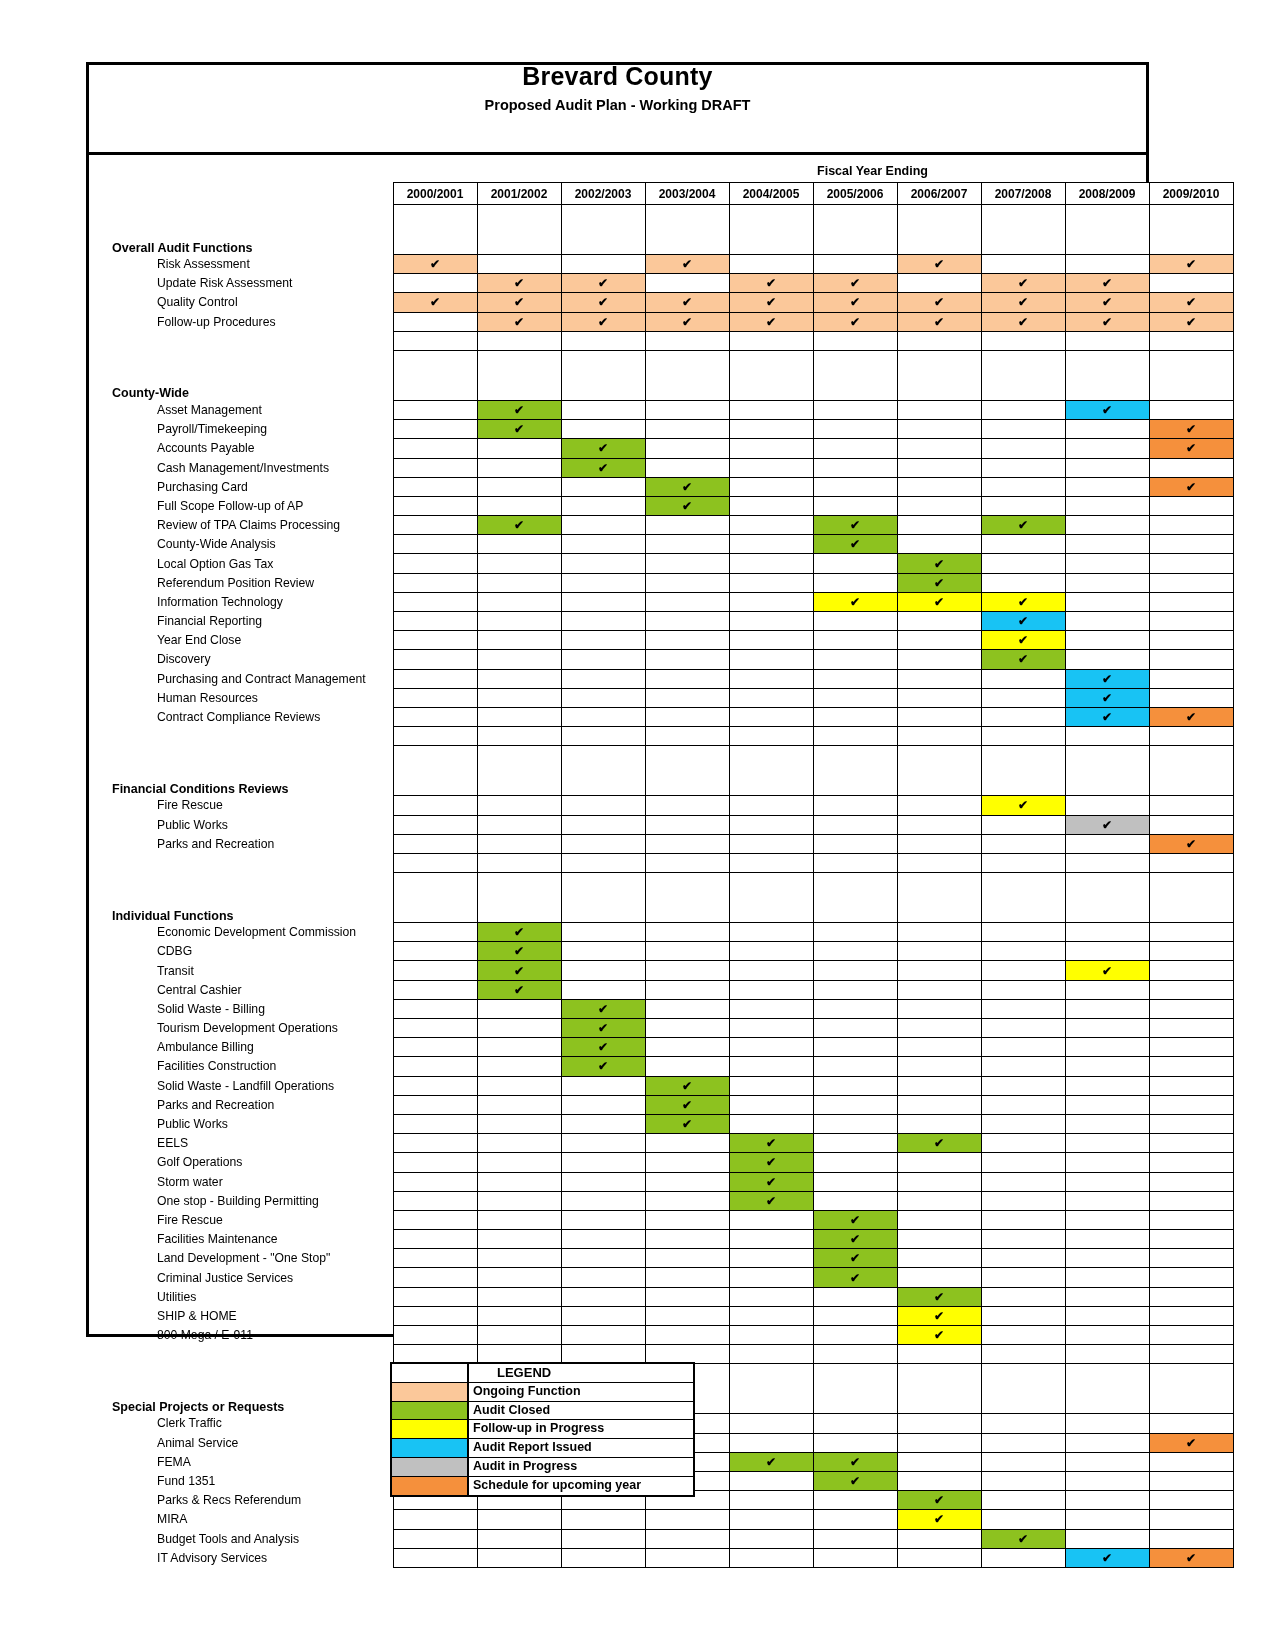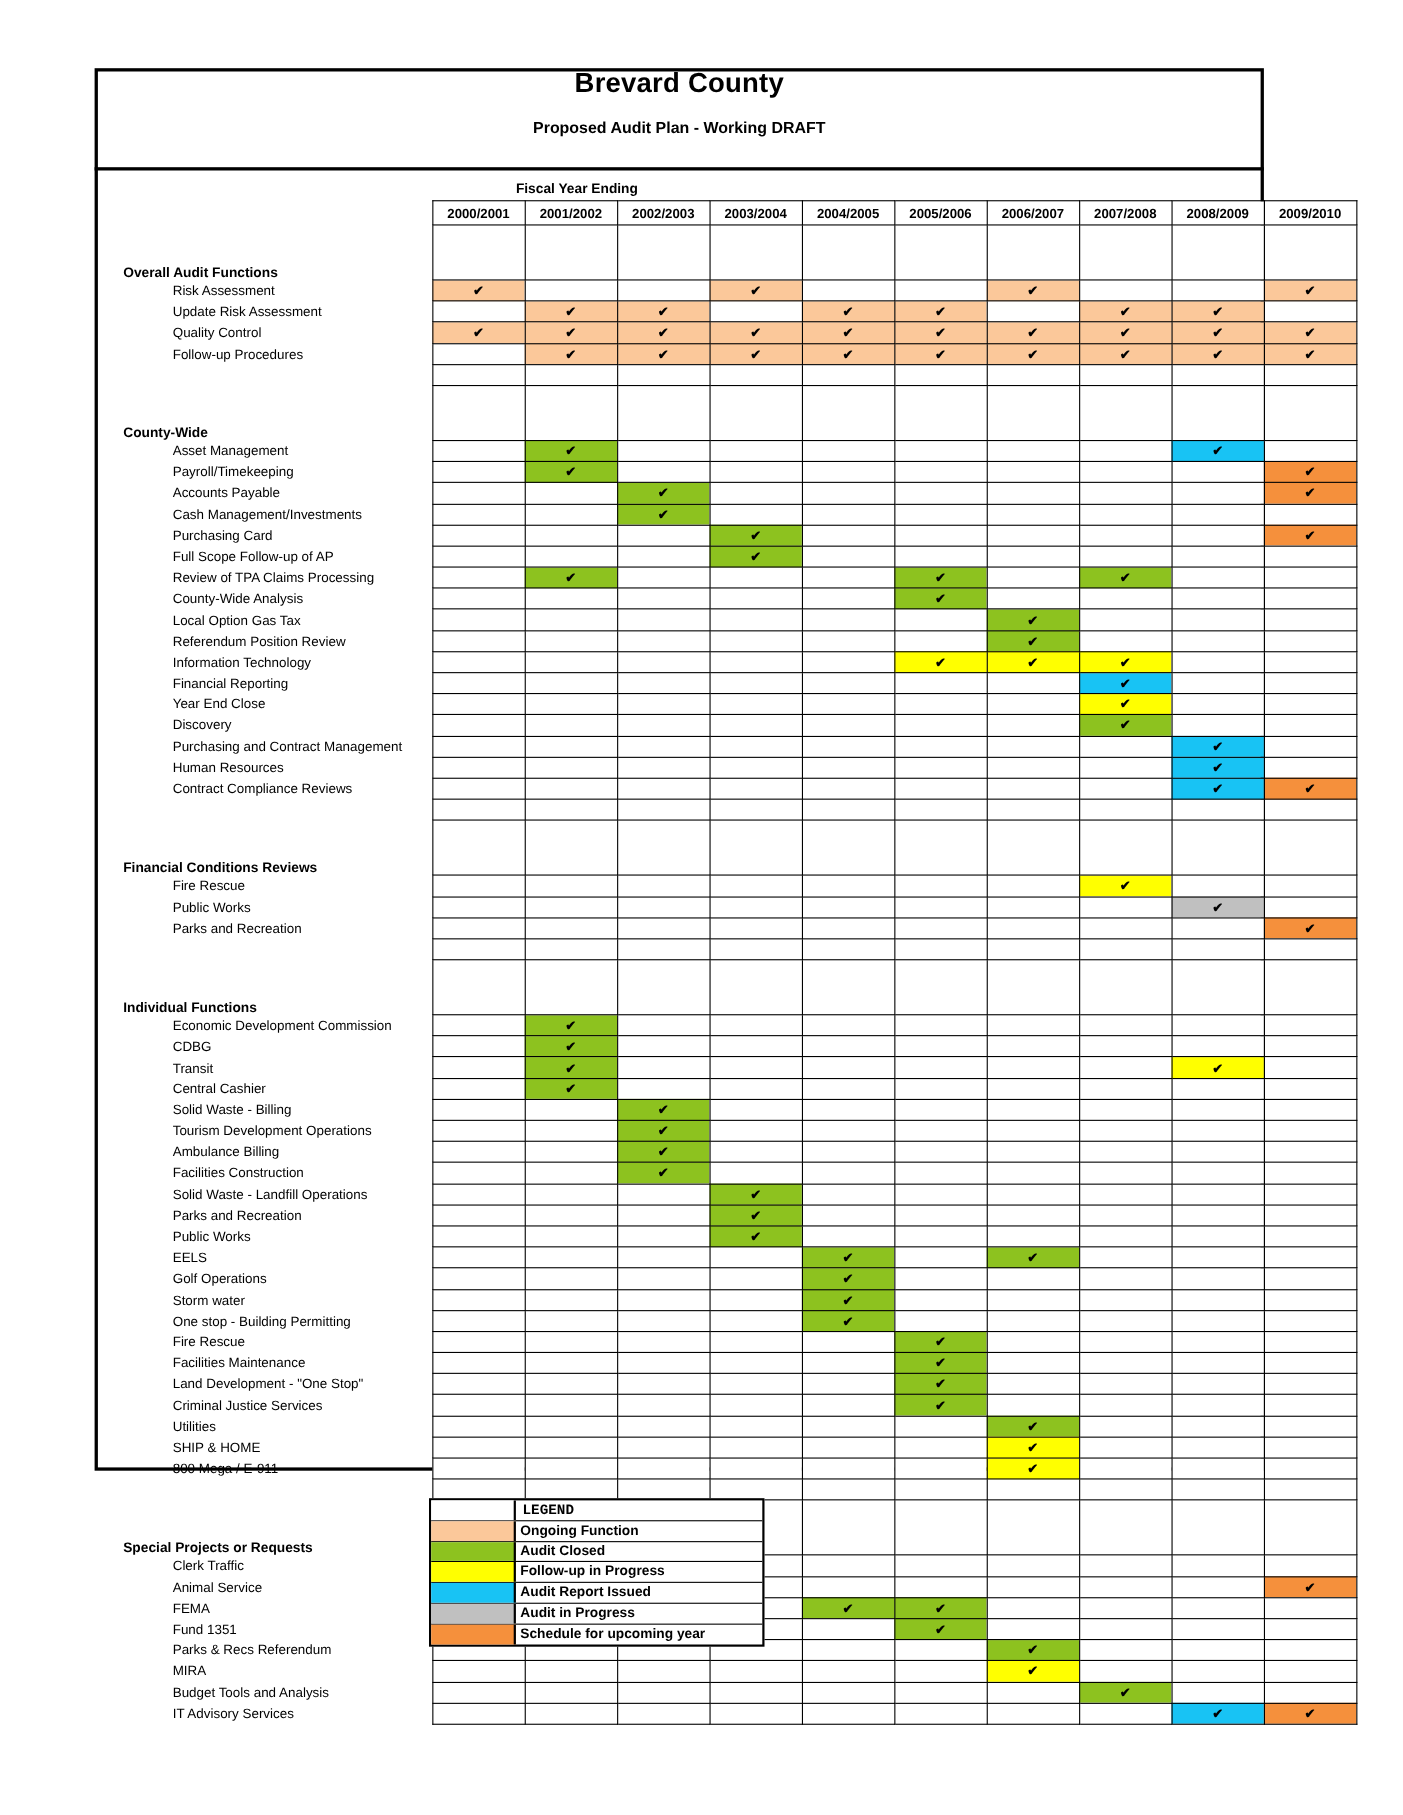--- a/index.html
+++ b/index.html
@@ -46,37 +46,37 @@
     text-align: center;
   }
   .doc-title {
     font-size: 25px;
     font-weight: bold;
     letter-spacing: 0.2px;
   }
   .doc-subtitle {
     font-size: 14.5px;
     font-weight: bold;
-    margin-top: 18px;
+    margin-top: 6px;
   }
 
   
   .matrix {
     position: absolute;
     left: 86px;
     top: 158px;
     width: 1063px;
   }
 
   .fy-label {
     position: absolute;
-    left: 383px;
+    left: 408px;
     top: 6px;
     width: 757px;
-    text-align: left;
+    text-align: center;
     font-size: 12.5px;
     font-weight: bold;
   }
 
   table.grid {
     border-collapse: collapse;
     table-layout: fixed;
     position: absolute;
     left: 0px;
     top: 0px;
@@ -172,23 +172,22 @@
   }
   .legend-text {
     font-size: 12.5px;
     font-weight: bold;
     padding-left: 4px;
     line-height: 17.8px;
     white-space: nowrap;
   }
   .legend-row.head .legend-swatch { border-right: 2.2px solid #000; }
   .legend-row.head .legend-text {
-    padding-left: 6px;
+    padding-left: 28px;
     font-size: 13px;
-    font-family: Liberation Mono, monospace;
   }
 </style>
 </head>
 <body>
 
 <div class="page">
 
   <div class="doc-frame"></div>
 
   <div class="title-block">

